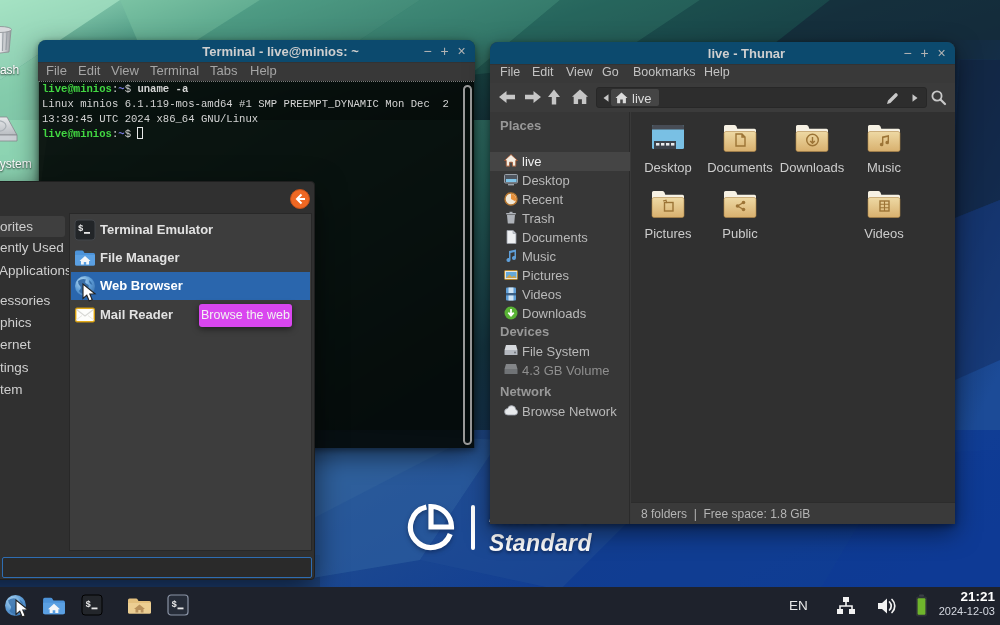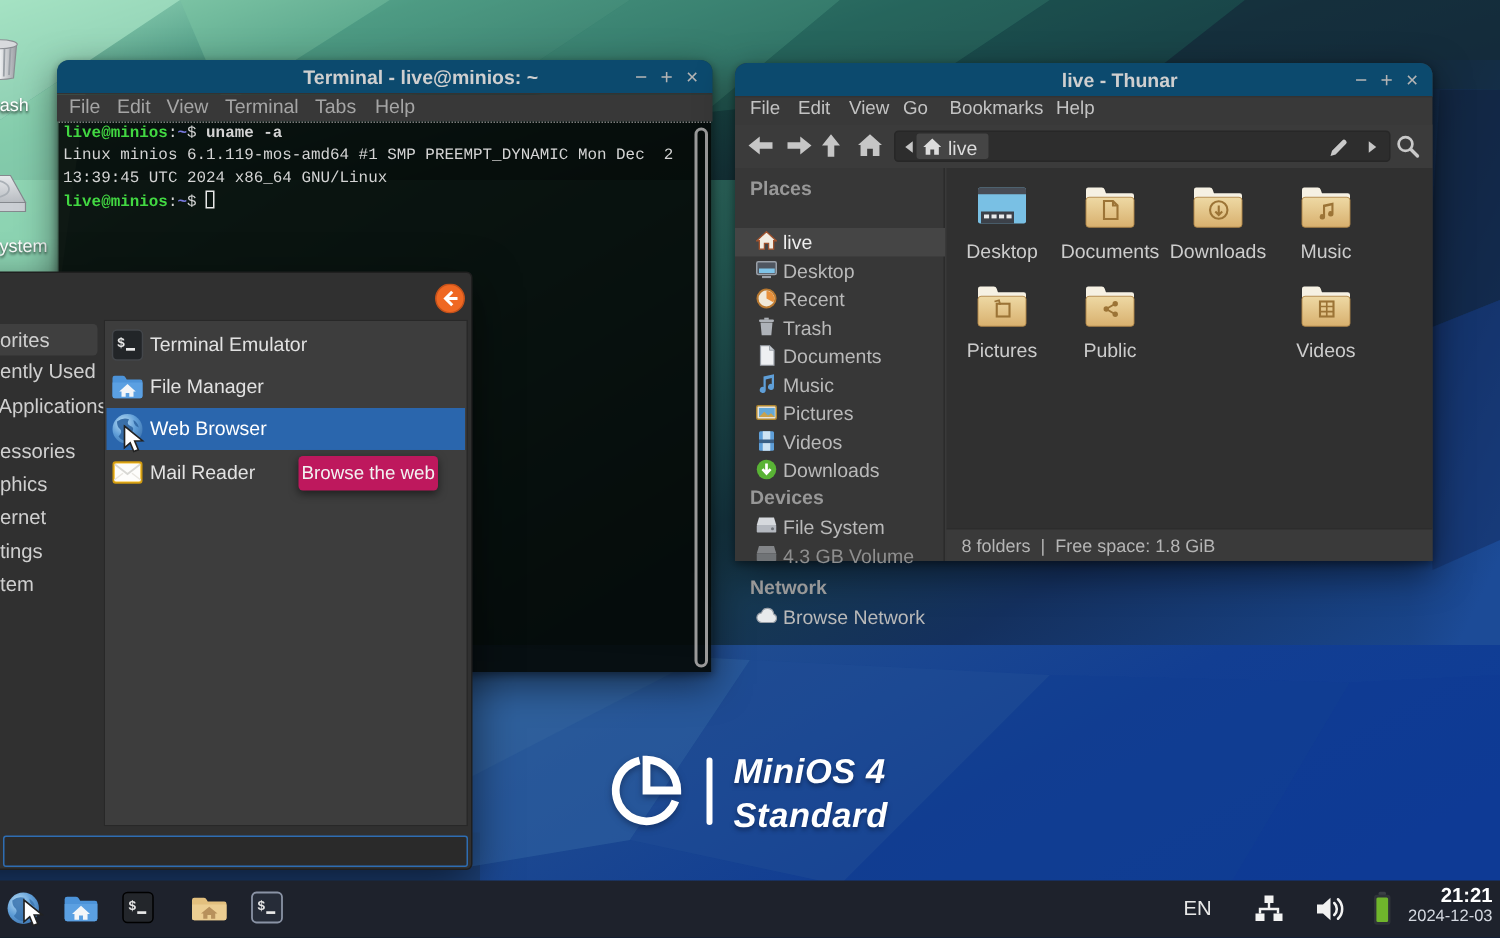--- a/index.html
+++ b/index.html
@@ -24,42 +24,42 @@
 .menubar span { position:absolute; }
 
 #term { left:38px; top:40px; width:437px; height:408px; background:rgba(9,11,9,0.5); }
 #termbody { position:absolute; left:1px; top:41px; right:1px; bottom:0; background:rgba(5,10,7,0.84); border-top:1px dotted #7a7a7a; font-family:"Liberation Mono", monospace; font-size:10.6px; line-height:15px; color:#d4d4d4; padding:0 0 0 3px; white-space:pre; }
 #termmenu { top:23px; height:18px; background:#383838; }
 .tgreen { color:#42d842; font-weight:bold; }
 .tblue { color:#7a7ae0; font-weight:bold; }
 .cursorbox { display:inline-block; width:6px; height:12px; border:1.5px solid #e8e8e8; vertical-align:-2px; }
 #termscroll { position:absolute; right:3px; top:45px; width:9px; bottom:3px; border:2px solid #9a9a9a; border-radius:5px; }
 
-#thunar { left:490px; top:42px; width:465px; height:332px; background:#393939; }
+#thunar { left:490px; top:42px; width:465px; height:482px; background:#393939; }
 #thunar .toolbar { position:absolute; left:0; top:41px; height:29px; right:0; background:#3b3b3b; }
 #thunar .pathbar { position:absolute; left:106px; top:4px; width:331px; height:21px; background:#2d2d2d; border:1px solid #272727; border-radius:3px; }
 #sidebar { position:absolute; left:0; top:70px; width:140px; bottom:0; background:#373737; border-right:1px solid #2b2b2b; }
 .srow { position:absolute; left:0; width:140px; height:19px; color:#b9b9b9; font-size:13px; }
 .srow .lbl { position:absolute; left:32px; top:2px; }
 .srow svg { position:absolute; left:14px; top:2px; }
 .shead { position:absolute; left:10px; color:#989898; font-size:13px; font-weight:bold; }
 #files { position:absolute; left:141px; top:70px; right:0; bottom:22px; background:#303030; }
 .fitem { position:absolute; width:72px; text-align:center; color:#cccccc; font-size:13px; }
 .fitem svg { display:block; margin:0 auto; }
 #statusbar { position:absolute; left:141px; right:0; bottom:0; height:22px; background:#3a3a3a; border-top:1px solid #2c2c2c; color:#b5b5b5; font-size:12px; }
 
 #menu { position:absolute; left:-60px; top:181px; width:375px; height:399px; background:#303030; border:1px solid #1f1f1f; border-radius:0 4px 4px 0; box-shadow:0 10px 30px rgba(0,0,0,.55); }
 #itempanel { position:absolute; left:128px; top:31px; width:243px; height:338px; background:#3d3d3d; border:1px solid #282828; }
 .mitem { position:absolute; left:1px; right:1px; height:28px; color:#e2e2e2; font-size:13px; }
-.mitem .lbl { position:absolute; left:29px; top:6px; }
+.mitem .lbl { position:absolute; left:29px; top:6px;font-weight:bold; }
 .mitem svg { position:absolute; left:3px; top:3px; }
 .cat { position:absolute; width:110px; height:22px; color:#cfcfcf; font-size:13.5px; white-space:nowrap; }
 #searchbox { position:absolute; left:61px; top:375px; width:310px; height:21px; background:#2a2a2a; border:1px solid #2e6db2; border-radius:2px; }
 
-#tooltip { left:199px; top:304px; width:93px; height:23px; background:#be185d; border-radius:3px; color:#f2f2f2; font-size:12.5px; text-align:center; line-height:23px; box-shadow:0 2px 6px rgba(0,0,0,.5); }
+#tooltip { left:199px; top:304px; width:93px; height:23px; background:#d946ef; border-radius:3px; color:#f2f2f2; font-size:12.5px; text-align:center; line-height:23px; box-shadow:0 2px 6px rgba(0,0,0,.5); }
 
 #panel { left:0; top:587px; width:1000px; height:38px; background:#1e222c; }
 .picon { position:absolute; top:7px; }
 #clock { position:absolute; right:5px; top:2px; text-align:right; color:#fff; }
 #clock .time { font-size:13.5px; font-weight:bold; }
 #clock .date { font-size:11px; color:#d4d8e0; margin-top:1px; }
 #entext { position:absolute; left:789px; top:11px; color:#e8e8e8; font-size:13.5px; }
 </style>
 </head>
 <body>

